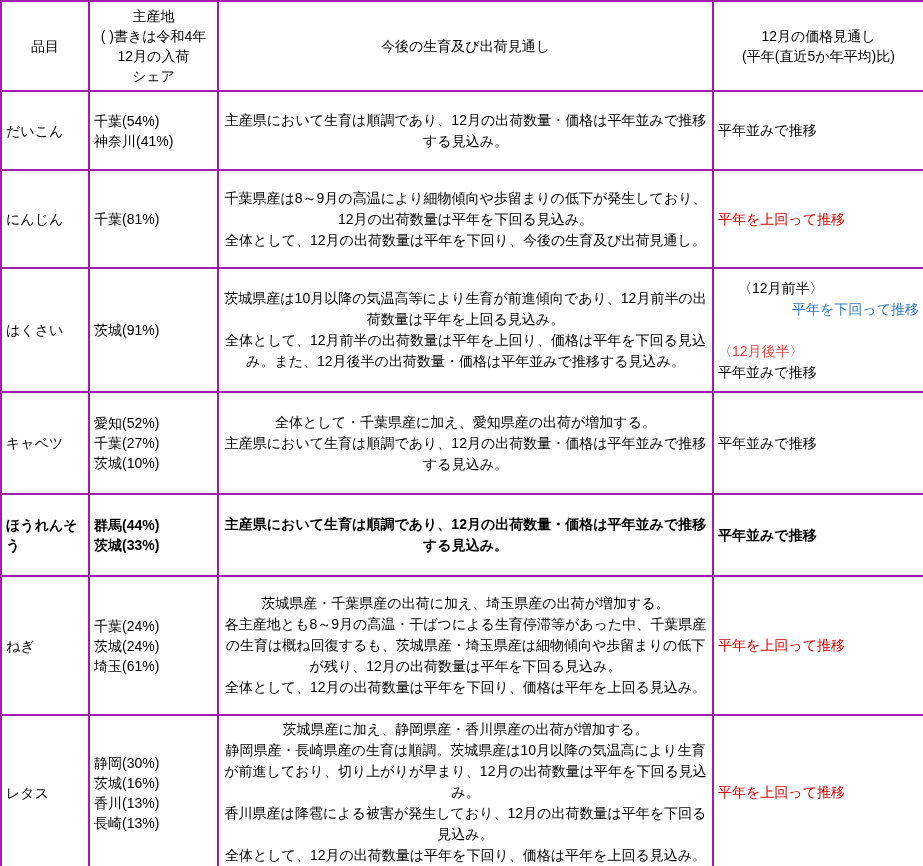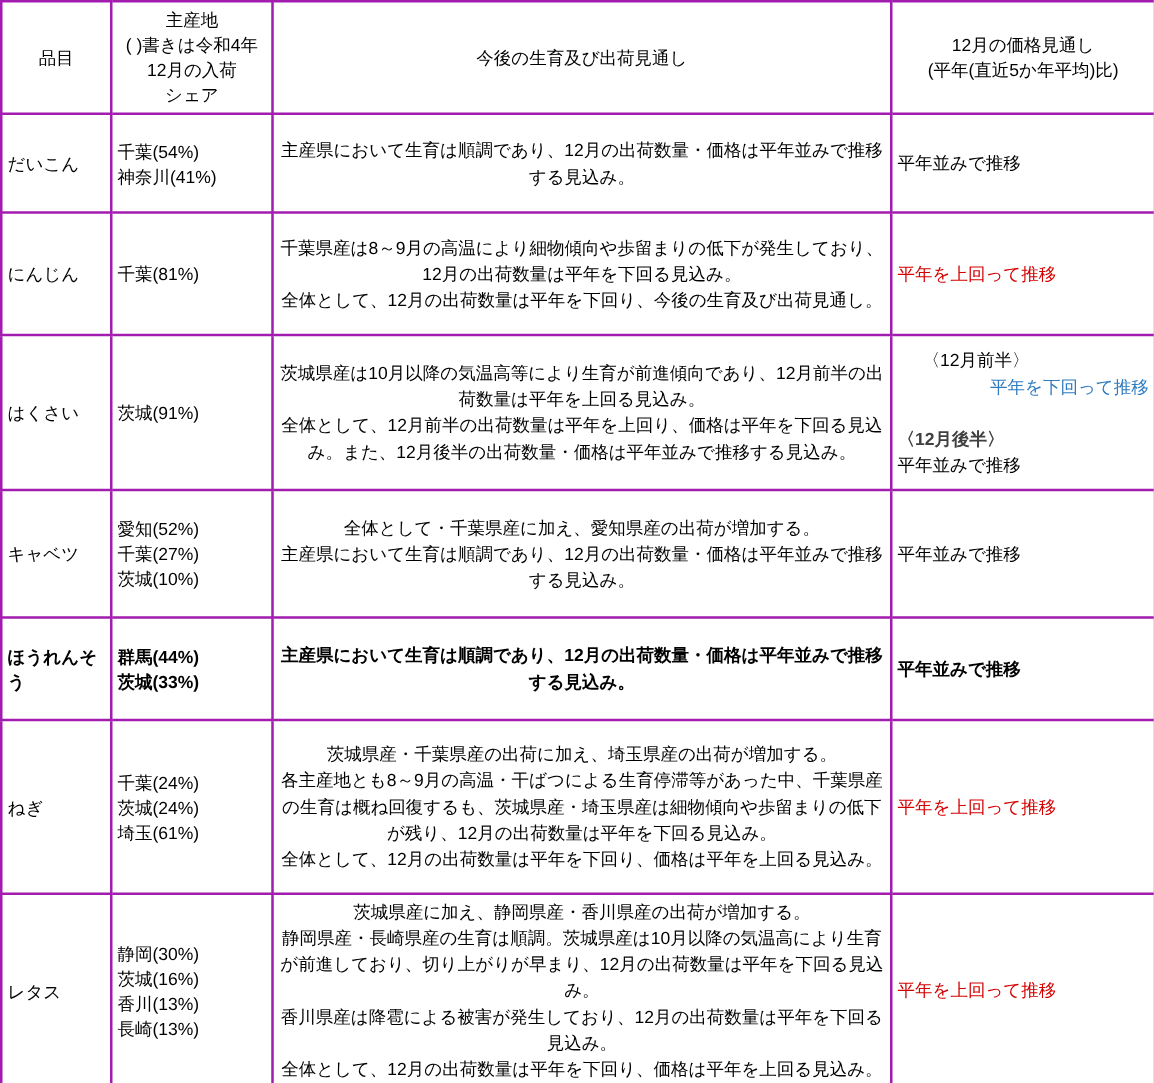--- a/index.html
+++ b/index.html
@@ -98,21 +98,21 @@
       </tr>
       <tr>
         <td class="item-cell">はくさい</td>
         <td class="producers-cell">茨城(91%)</td>
         <td class="outlook-cell">茨城県産は10月以降の気温高等により生育が前進傾向であり、12月前半の出荷数量は平年を上回る見込み。
 全体として、12月前半の出荷数量は平年を上回り、価格は平年を下回る見込み。また、12月後半の出荷数量・価格は平年並みで推移する見込み。</td>
         <td class="price-cell">
           <div style="color: rgb(0, 0, 0); margin-left: 20px;">〈12月前半〉</div>
           <div style="color: rgb(47, 123, 191); text-align: right;">平年を下回って推移</div>
           <div style="color: rgb(0, 0, 0);">&nbsp;</div>
-          <div style="color: #404040; font-weight: bold;">〈12月後半〉</div>
+          <div style="color: #ef4444;">〈12月後半〉</div>
           <div style="color: rgb(0, 0, 0);">平年並みで推移</div>
         </td>
       </tr>
       <tr>
         <td class="item-cell">キャベツ</td>
         <td class="producers-cell">愛知(52%)
 千葉(27%)
 茨城(10%)</td>
         <td class="outlook-cell">全体として・千葉県産に加え、愛知県産の出荷が増加する。
 主産県において生育は順調であり、12月の出荷数量・価格は平年並みで推移する見込み。</td>

